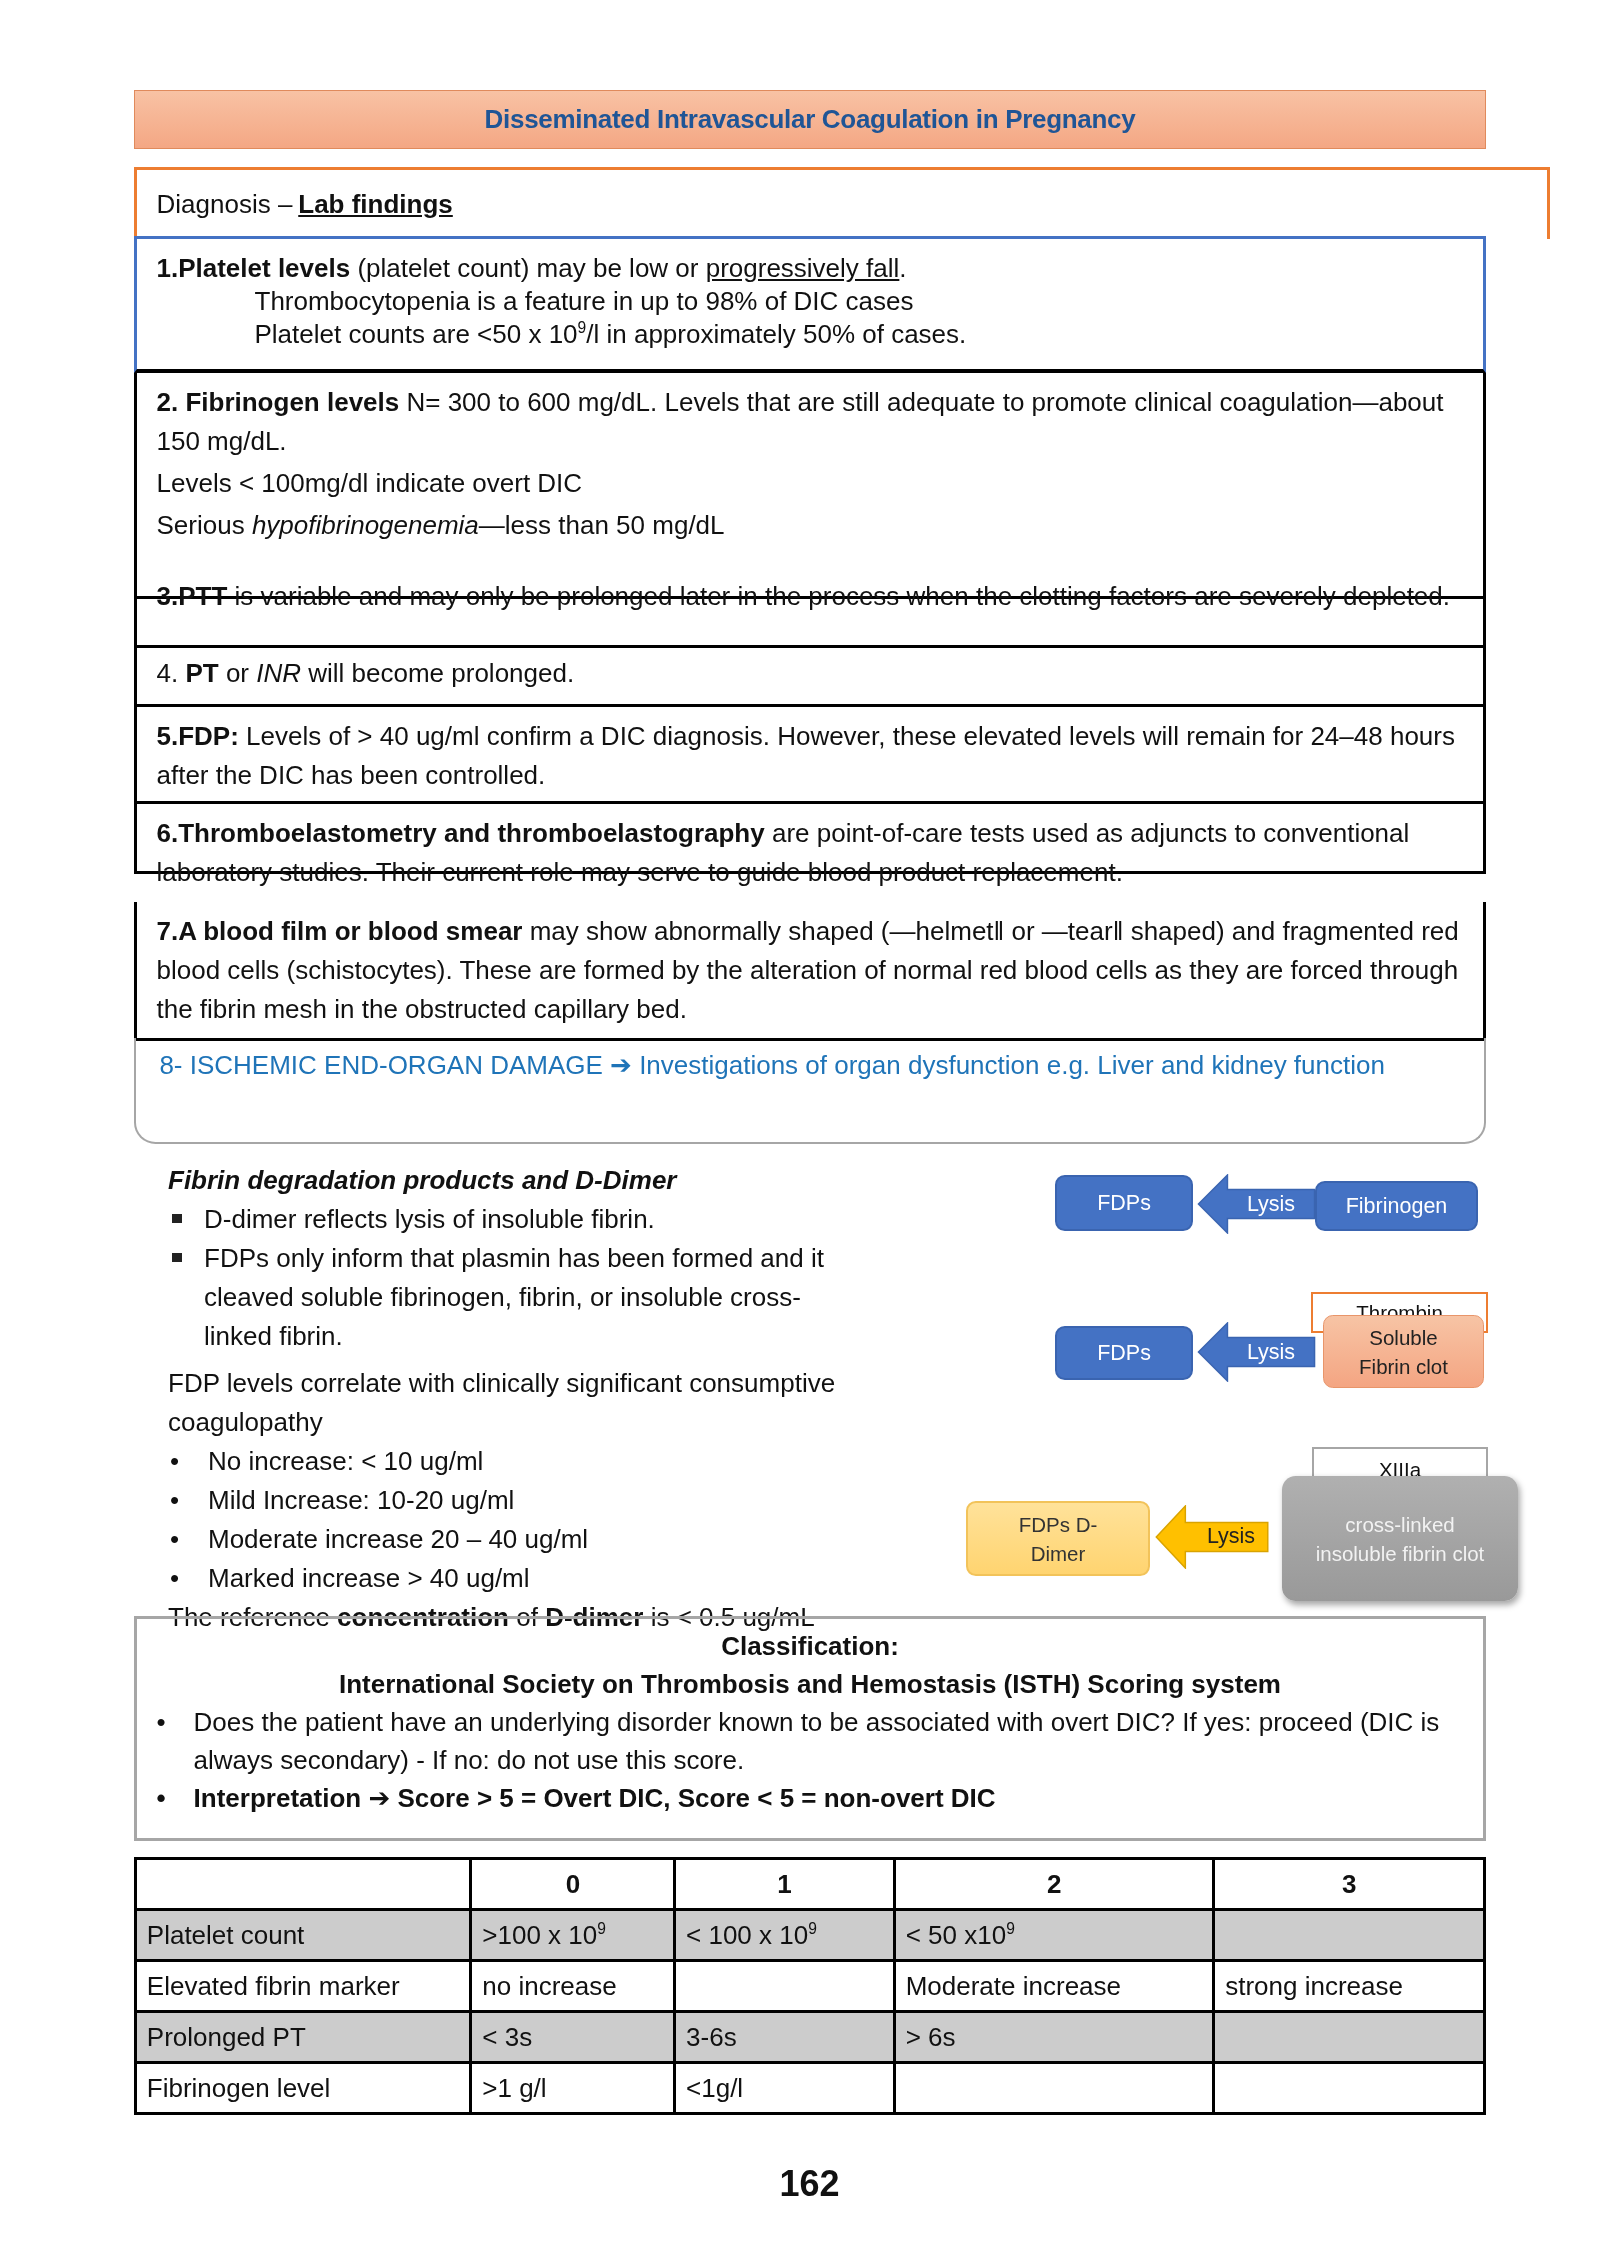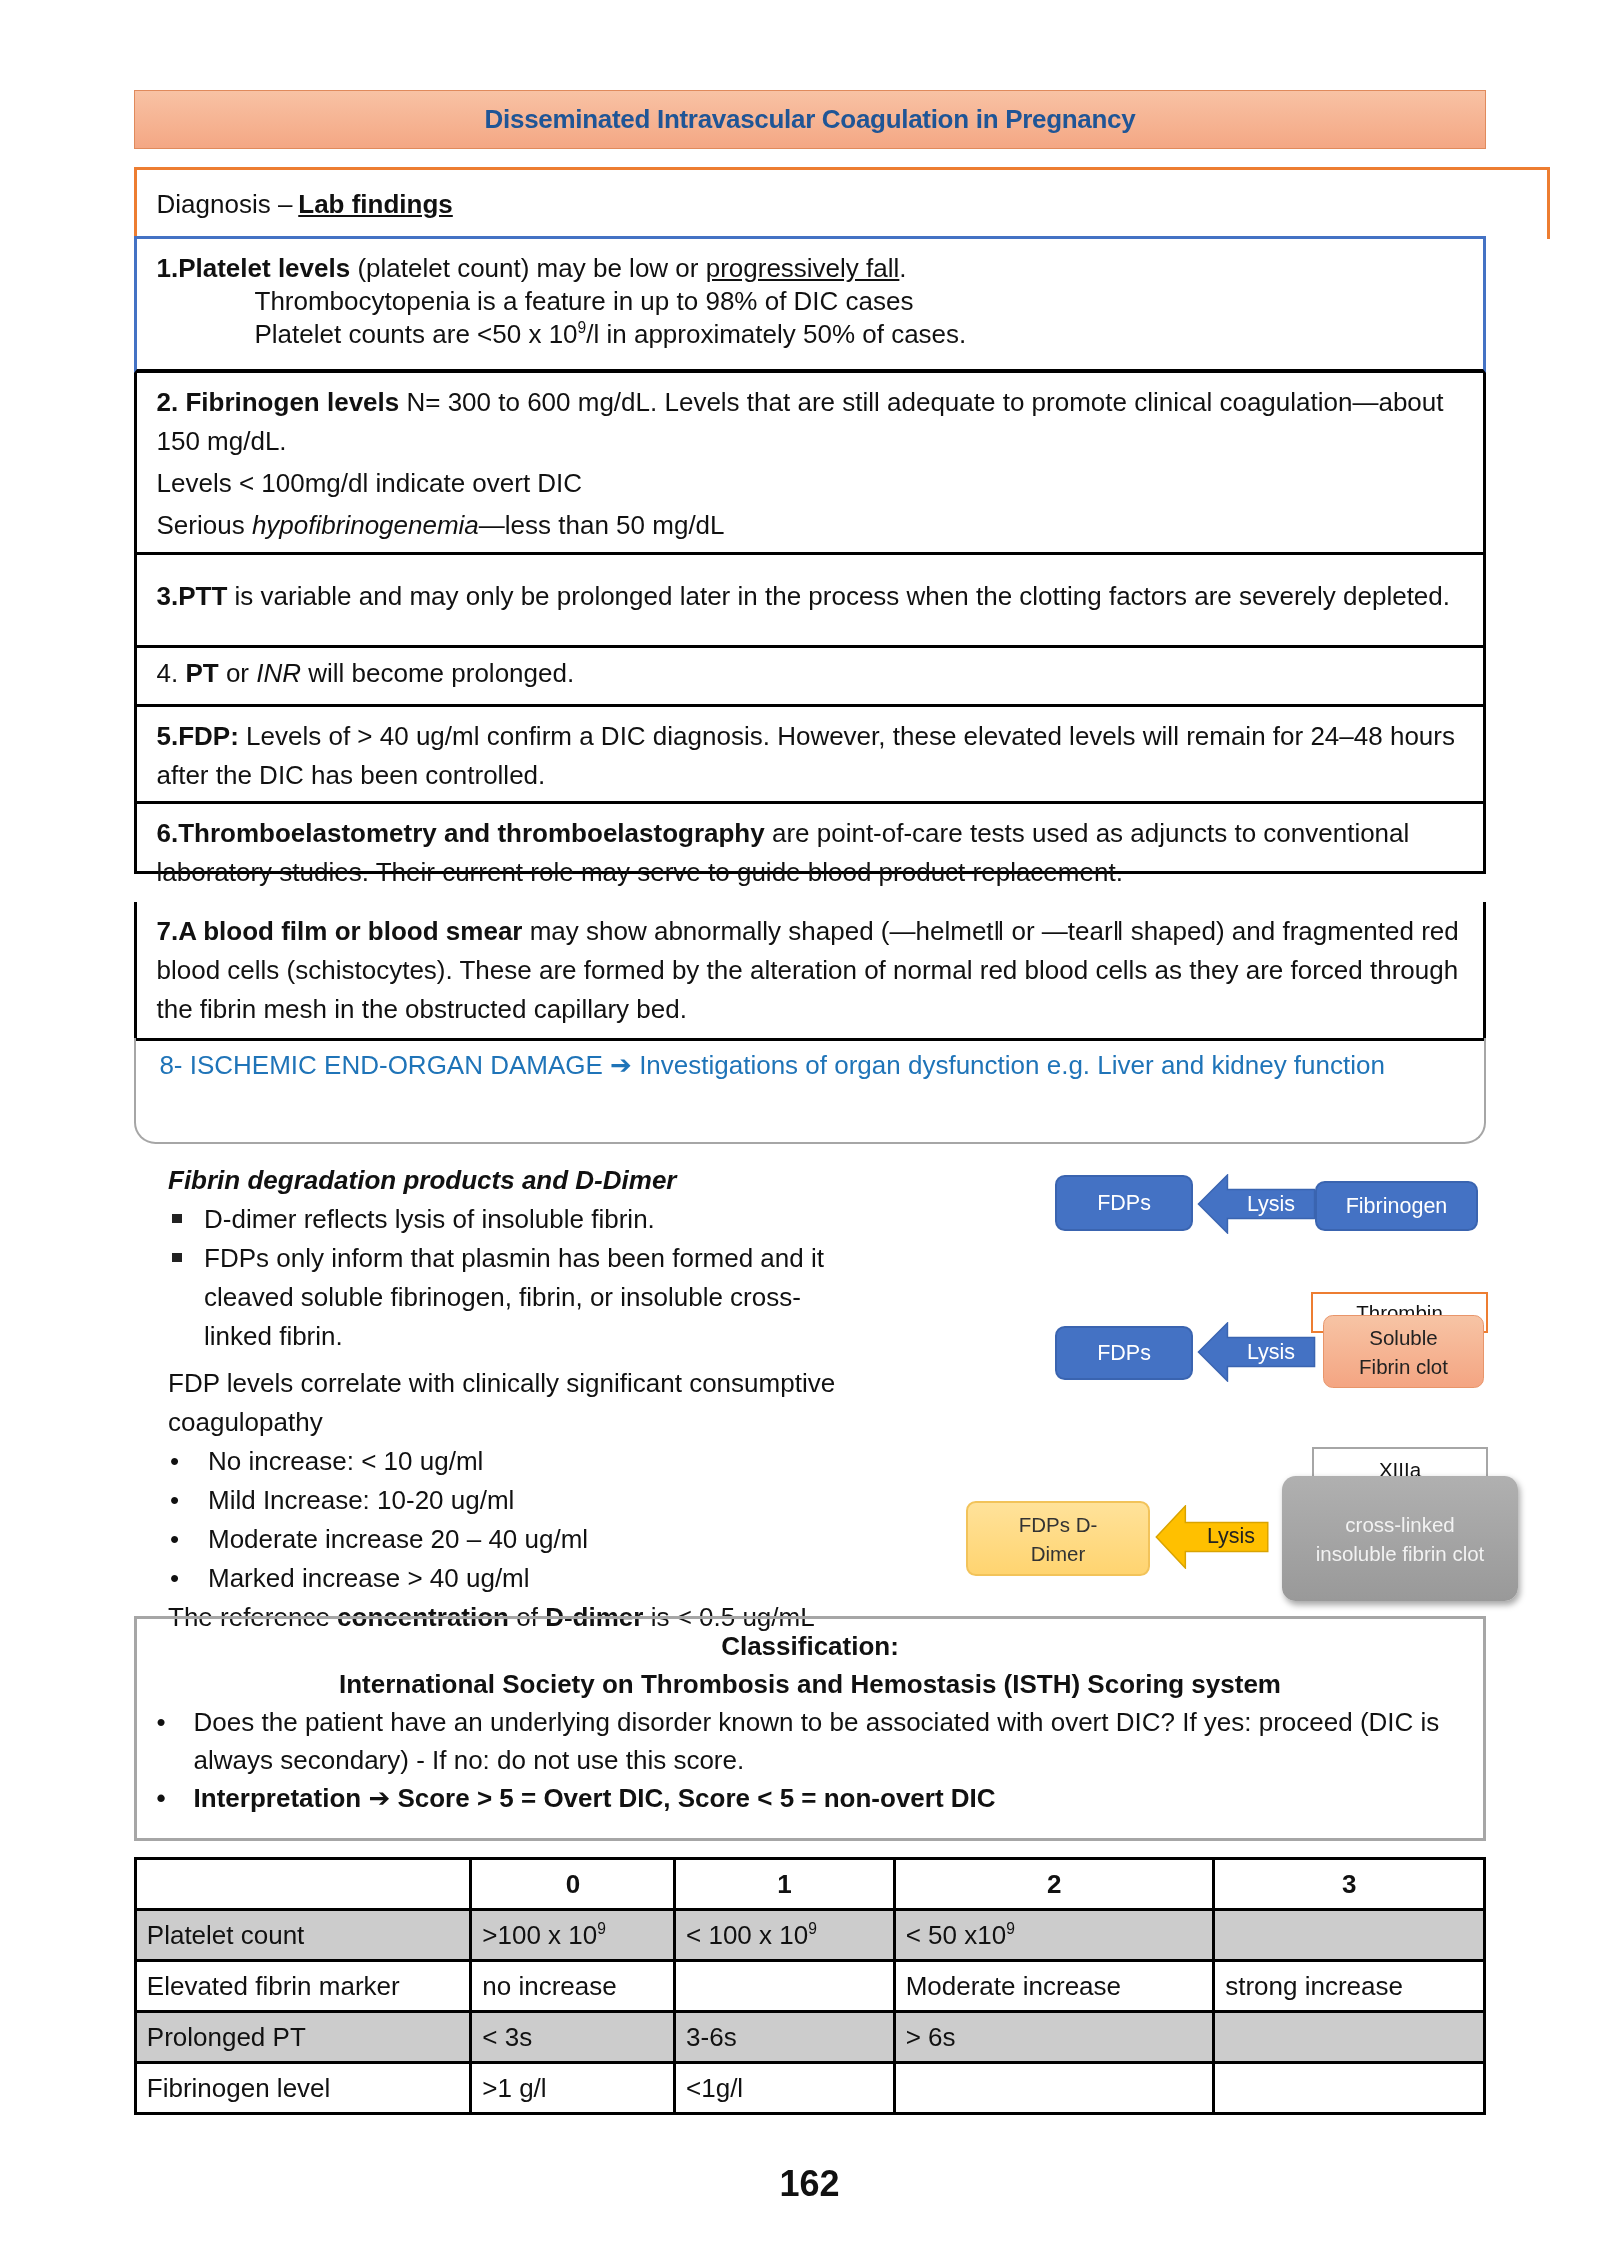--- a/index.html
+++ b/index.html
@@ -25,21 +25,21 @@
   #diag-header .u { font-weight: bold; text-decoration: underline; margin-left: 5.9px; }
 
   .finding {
     left: 134px; width: 1352px; border: 3.9px solid #000; border-top: none;
     padding: 9.8px 19.5px 0 19.5px; font-size: 26px; line-height: 39px;
   }
   .finding b { font-weight: bold; }
   .indent { padding-left: 98px; }
 
   #box1 { top: 236px; height: 137px; border: 3.9px solid #4472c4; border-bottom: 4.9px solid #000; }
-  #box2 { top: 373px; height: 182px; }
+  #box2 { top: 373px; height: 226px; }
   #box3 { top: 555px; height: 93px; }
   #box4 { top: 648px; height: 59px; }
   #box5 { top: 707px; height: 97px; }
   #box6 { top: 804px; height: 70px; }
   #box7 { top: 902px; height: 139px; }
   #box8 {
     left: 134px; top: 1038px; width: 1352px; height: 106px;
     border: 2.9px solid #a6a6a6; border-top: none; border-radius: 0 0 21.5px 21.5px;
     padding: 7.8px 23.4px; font-size: 26px; line-height: 39px; color: #1f74b8;
   }

